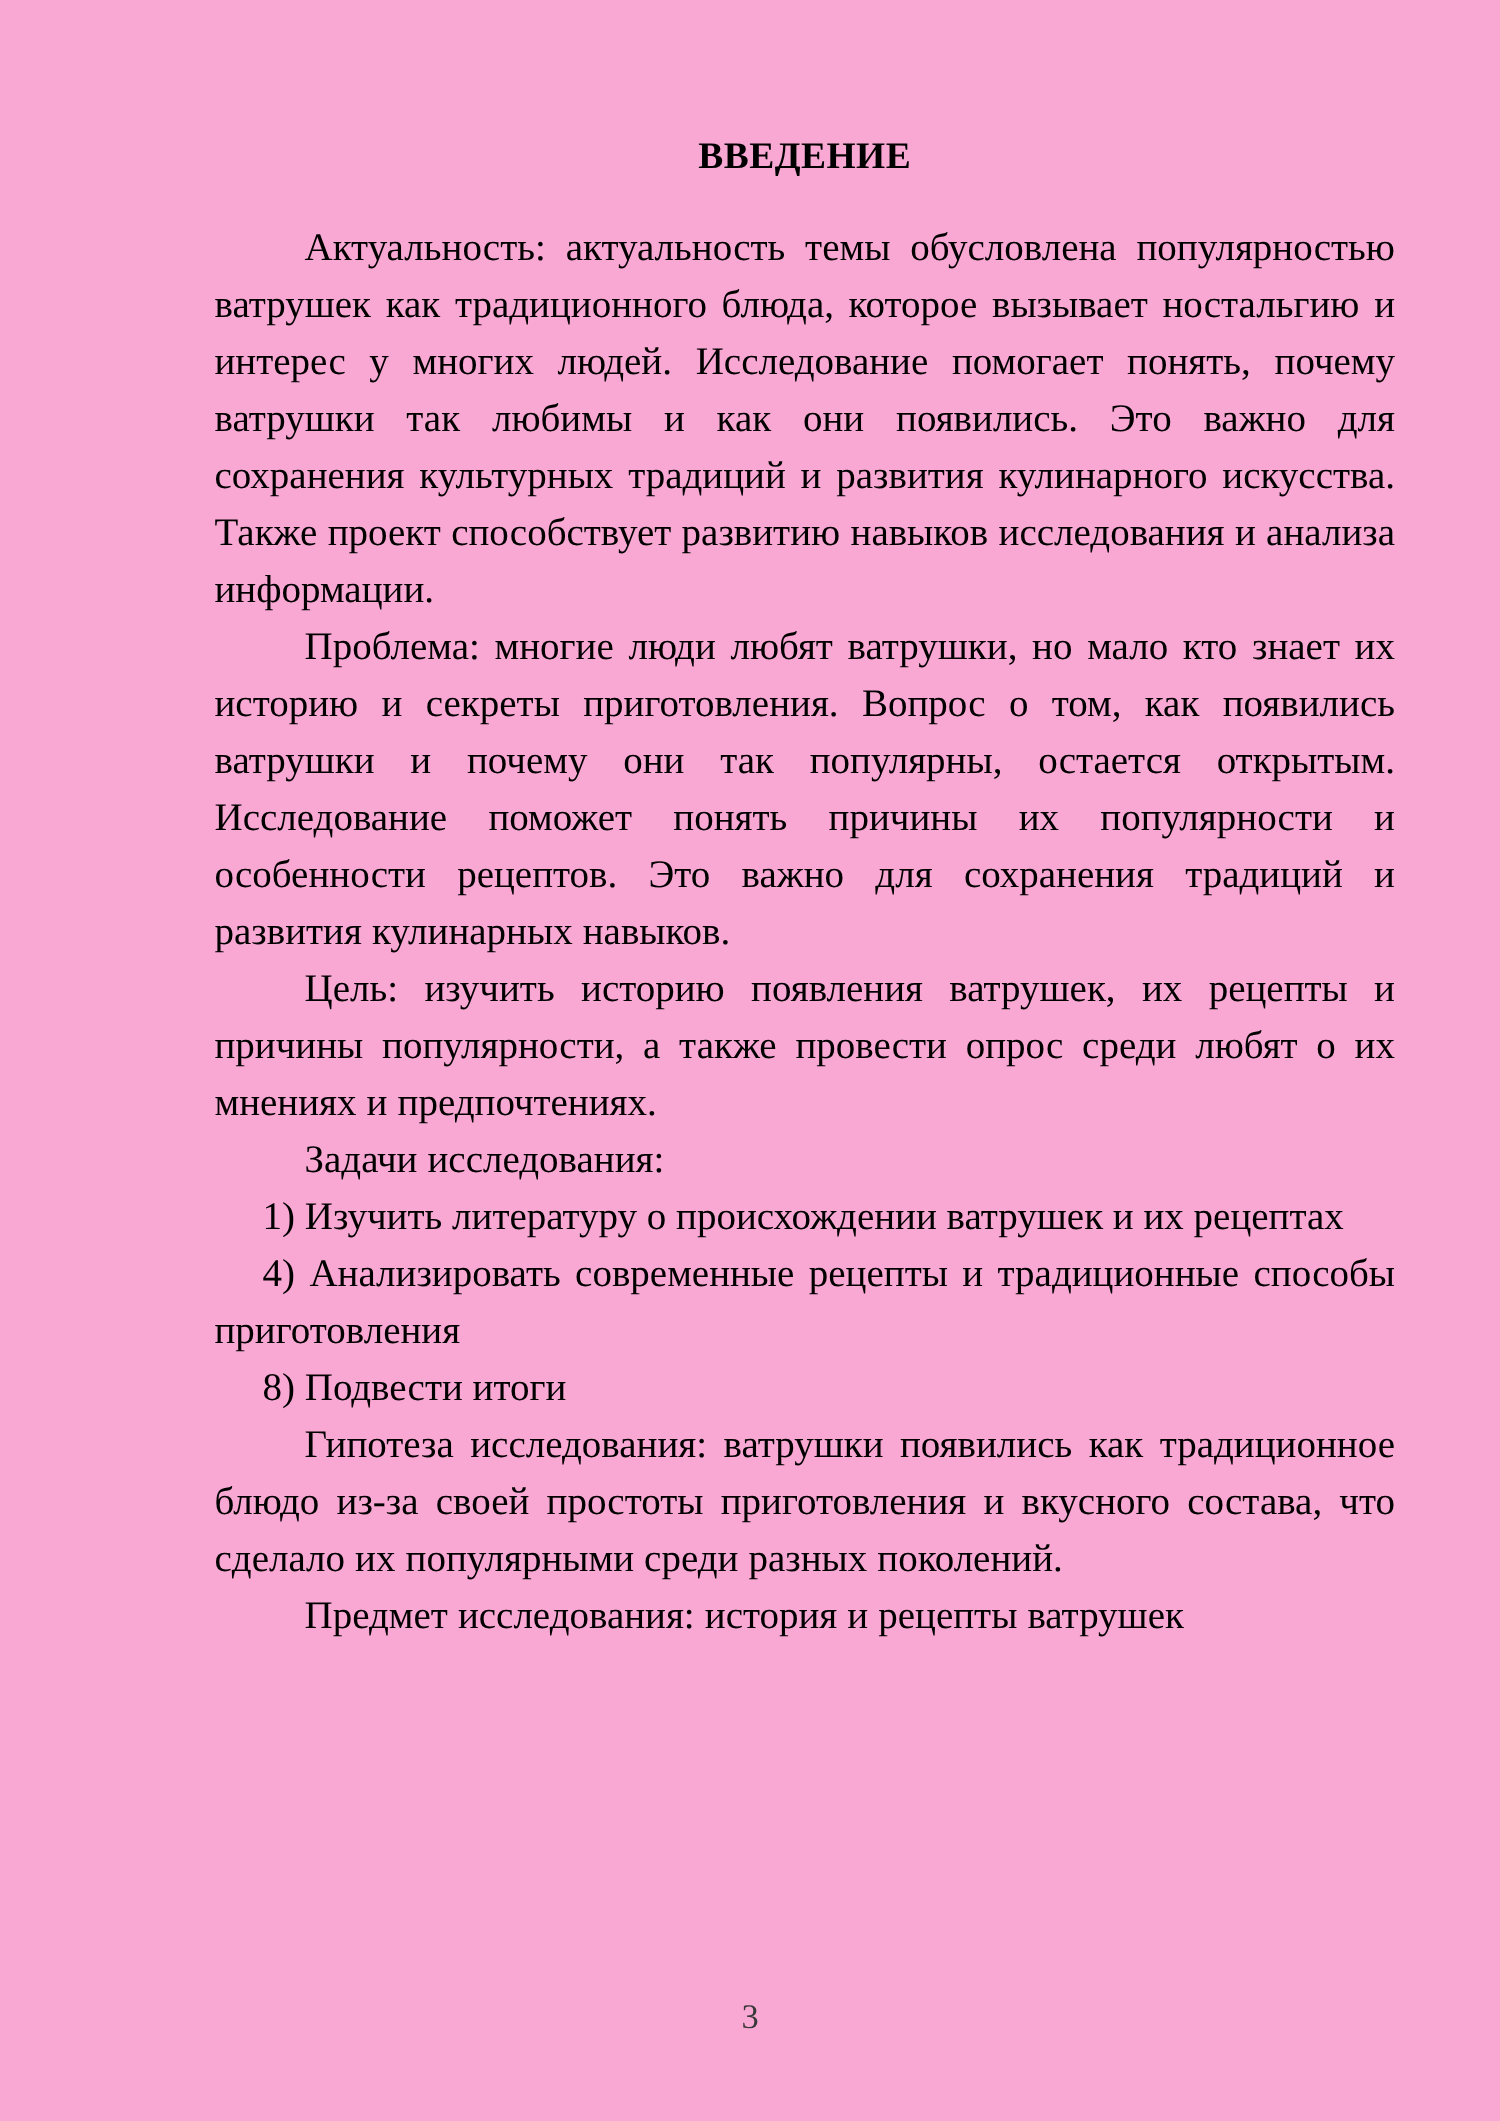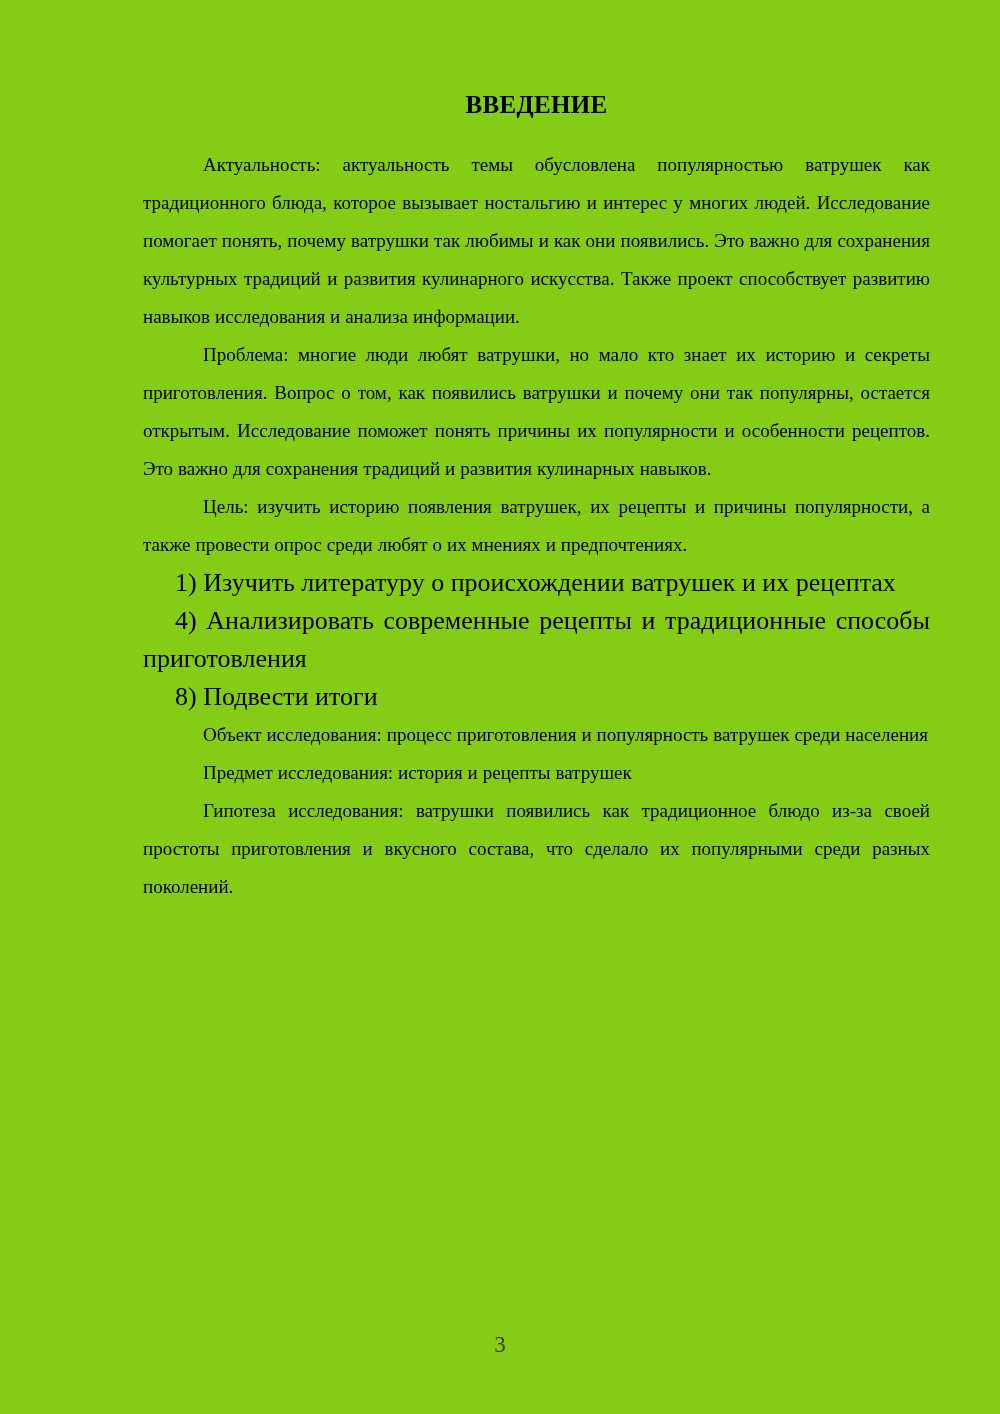--- a/index.html
+++ b/index.html
@@ -15,42 +15,42 @@
     position: relative;
     overflow: hidden;
     font-family: "Liberation Serif", "DejaVu Serif", serif;
     color: #000000;
     -webkit-font-smoothing: antialiased;
   }
 
   .page {
     position: absolute;
     inset: 0;
-    background: #84cc16;
+    background: #f9a8d4;
   }
 
   
   .content {
     position: absolute;
     left: 143px;
     top: 86px;
     width: 787px;
   }
 
   .doc-title {
     font-size: 25px;
     font-weight: bold;
     text-align: center;
     line-height: 38px;
     letter-spacing: 0.3px;
     margin: 0 0 22px 0;
   }
 
   .para {
-    font-size: 19px;
+    font-size: 26px;
     line-height: 38px;
     text-align: justify;
     text-justify: inter-word;
     text-indent: 60px;
     margin: 0;
     hyphens: none;
     word-spacing: 0.2px;
   }
 
   .list-item {
@@ -81,32 +81,32 @@
   <div class="content">
 
     <h1 class="doc-title">ВВЕДЕНИЕ</h1>
 
     <p class="para">Актуальность: актуальность темы обусловлена популярностью ватрушек как традиционного блюда, которое вызывает ностальгию и интерес у многих людей. Исследование помогает понять, почему ватрушки так любимы и как они появились. Это важно для сохранения культурных традиций и развития кулинарного искусства. Также проект способствует развитию навыков исследования и анализа информации.</p>
 
     <p class="para">Проблема: многие люди любят ватрушки, но мало кто знает их историю и секреты приготовления. Вопрос о том, как появились ватрушки и почему они так популярны, остается открытым. Исследование поможет понять причины их популярности и особенности рецептов. Это важно для сохранения традиций и развития кулинарных навыков.</p>
 
     <p class="para">Цель: изучить историю появления ватрушек, их рецепты и причины популярности, а также провести опрос среди любят о их мнениях и предпочтениях.</p>
 
+    <p class="para">Задачи исследования:</p>
 
     <p class="list-item">1) Изучить литературу о происхождении ватрушек и их рецептах</p>
 
     <p class="list-item">4) Анализировать современные рецепты и традиционные способы приготовления</p>
 
 
 
     <p class="list-item">8) Подвести итоги</p>
 
-    <p class="para">Объект исследования: процесс приготовления и популярность ватрушек среди населения</p>
+
+    <p class="para">Гипотеза исследования: ватрушки появились как традиционное блюдо из-за своей простоты приготовления и вкусного состава, что сделало их популярными среди разных поколений.</p>
 
     <p class="para">Предмет исследования: история и рецепты ватрушек</p>
-
-    <p class="para">Гипотеза исследования: ватрушки появились как традиционное блюдо из-за своей простоты приготовления и вкусного состава, что сделало их популярными среди разных поколений.</p>
 
   </div>
 
   <div class="page-number">3</div>
 
 </div>
 
 </body></html>

